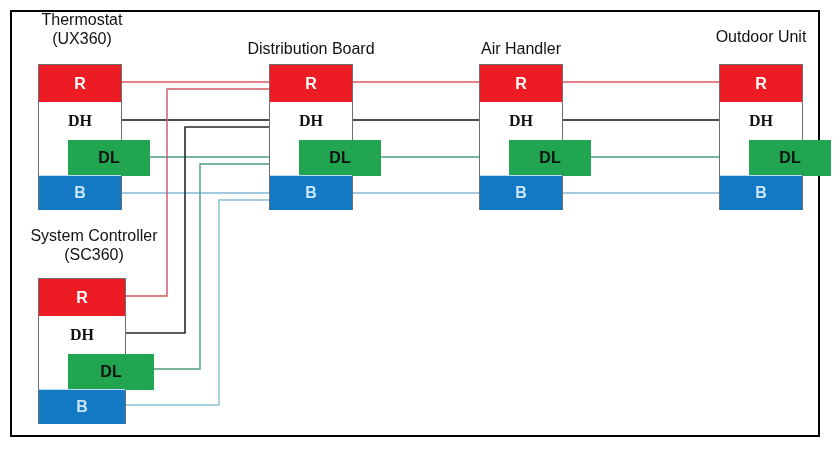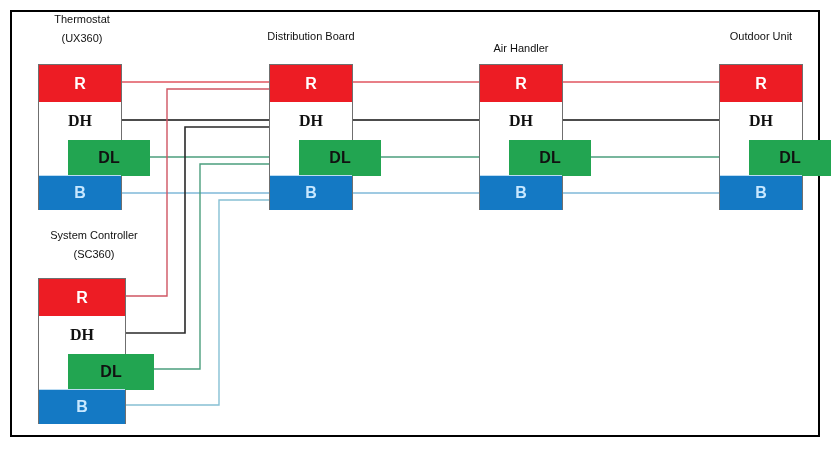--- a/index.html
+++ b/index.html
@@ -25,21 +25,21 @@
   .unit{
     position:absolute;
     box-sizing:border-box;
     border:1px solid #6f6f6f;
     background:#ffffff;
   }
   .unit-label{
     position:absolute;
     text-align:center;
     color:#111111;
-    font-size:11px;
+    font-size:16px;
     line-height:19px;
     white-space:pre-line;
     letter-spacing:0px;
   }
   .term{
     position:absolute;
     left:0;width:100%;
     display:flex;
     align-items:center;
     justify-content:center;
@@ -99,21 +99,21 @@
   <div class="unit-label" style="left:14px;top:226px;width:160px;">System Controller
 (SC360)</div>
   <div class="unit" style="left:38px;top:278px;width:88px;height:146px;">
     <div class="term term-R" style="top:0px;height:37px;">R</div>
     <div class="term term-DH" style="top:37px;height:38px;">DH</div>
     <div class="term term-DL" style="top:75px;height:36px;">DL</div>
     <div class="term-sep" style="top:110px;"></div>
     <div class="term term-B" style="top:111px;height:34px;">B</div>
   </div>
 
-  <div class="unit-label" style="left:215px;top:27px;width:192px;">Distribution Board</div>
+  <div class="unit-label" style="left:215px;top:39px;width:192px;">Distribution Board</div>
   <div class="unit" style="left:269px;top:64px;width:84px;height:146px;">
     <div class="term term-R" style="top:0px;height:37px;">R</div>
     <div class="term term-DH" style="top:37px;height:38px;">DH</div>
     <div class="term term-DL" style="top:75px;height:36px;">DL</div>
     <div class="term-sep" style="top:110px;"></div>
     <div class="term term-B" style="top:111px;height:34px;">B</div>
   </div>
 
   <div class="unit-label" style="left:445px;top:39px;width:152px;">Air Handler</div>
   <div class="unit" style="left:479px;top:64px;width:84px;height:146px;">

